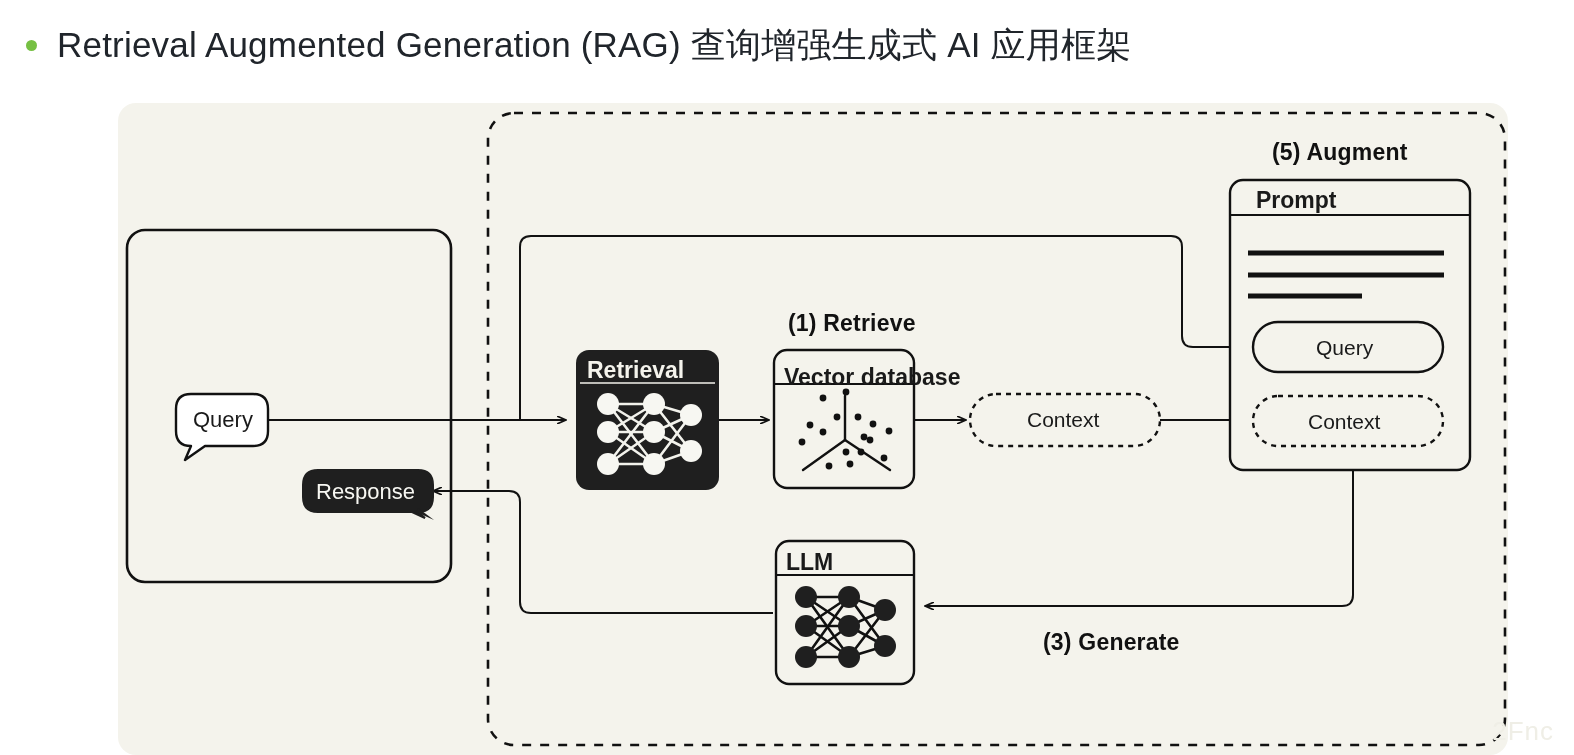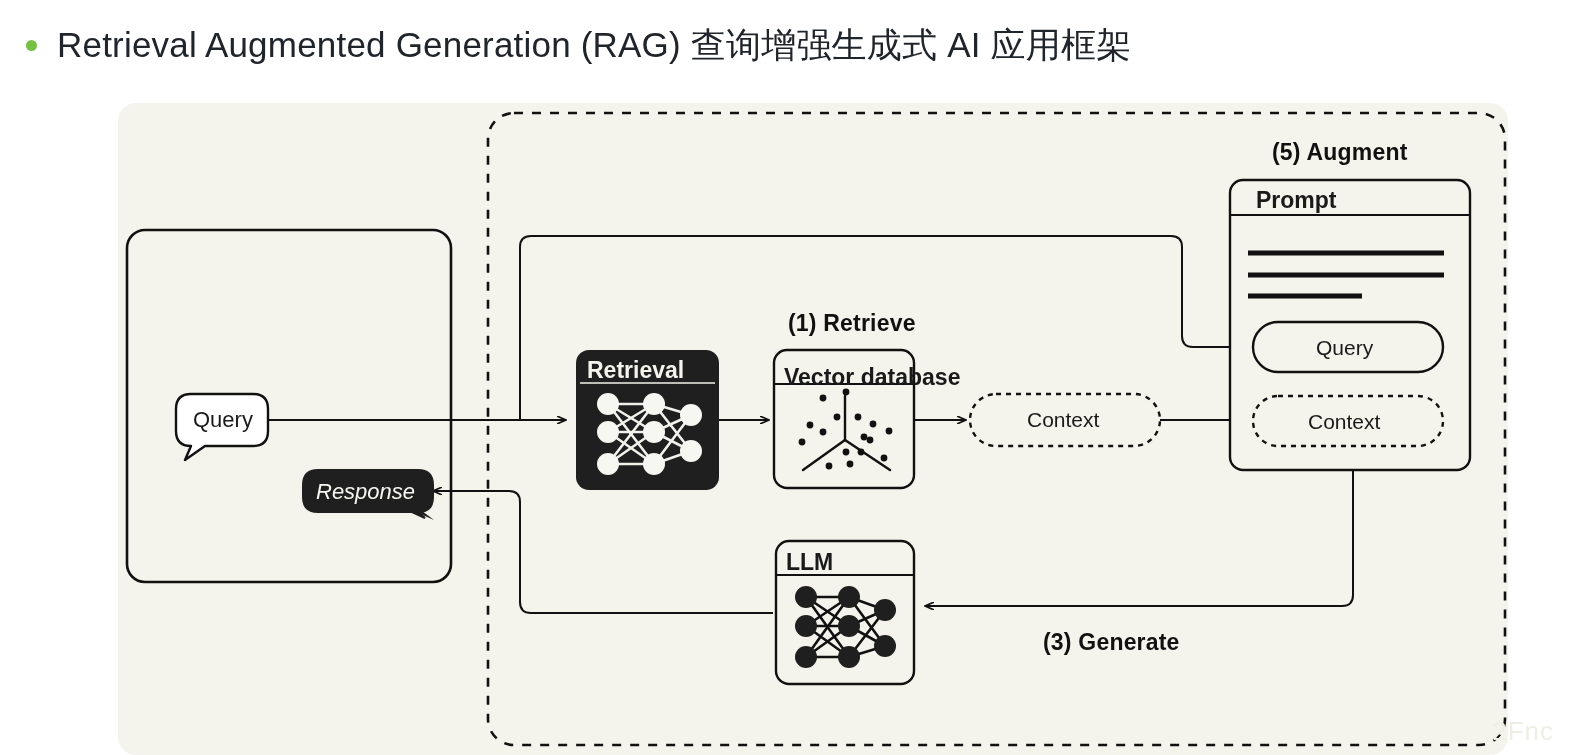--- a/index.html
+++ b/index.html
@@ -253,21 +253,21 @@
       <circle cx="885" cy="646" r="11"></circle>
     </g>
   </g>
 </svg>
 
 <div class="lbl step-label" style="left:788px; top:310px;">(1) Retrieve</div>
 <div class="lbl step-label" style="left:1272px; top:139px;">(5) Augment</div>
 <div class="lbl step-label" style="left:1043px; top:629px;">(3) Generate</div>
 
 <div class="lbl bubble-text" style="left:193px; top:407px;">Query</div>
-<div class="lbl bubble-text bubble-text-light" style="left:316px; top:479px;font-style:italic;">Response</div>
+<div class="lbl bubble-text bubble-text-light" style="left:316px; top:479px;">Response</div>
 
 <div class="lbl box-title box-title-light" style="left:587px; top:357px;">Retrieval</div>
 <div class="lbl box-title" style="left:784px; top:358px;margin-top:6px;">Vector database</div>
 <div class="lbl box-title" style="left:786px; top:549px;">LLM</div>
 
 <div class="lbl pill-text" style="left:1027px; top:408px;">Context</div>
 
 <div class="lbl box-title" style="left:1256px; top:187px;">Prompt</div>
 <div class="lbl pill-text" style="left:1316px; top:336px;">Query</div>
 <div class="lbl pill-text" style="left:1308px; top:410px;">Context</div>

